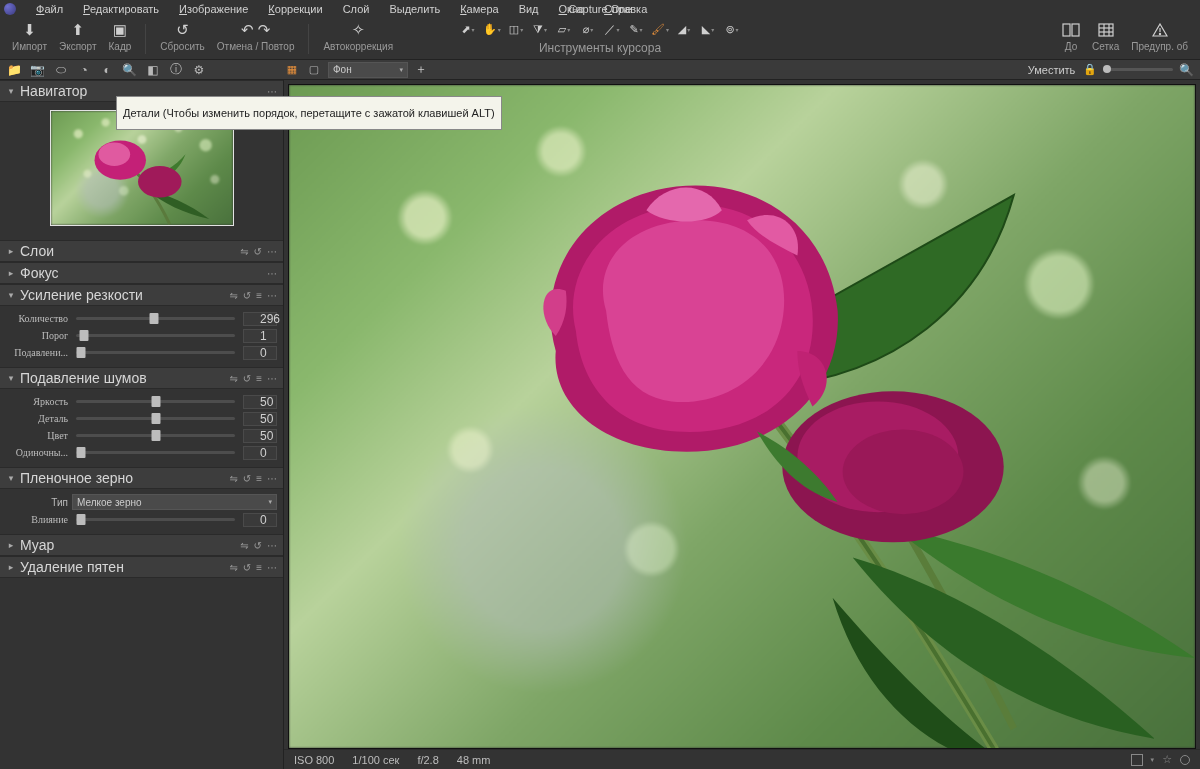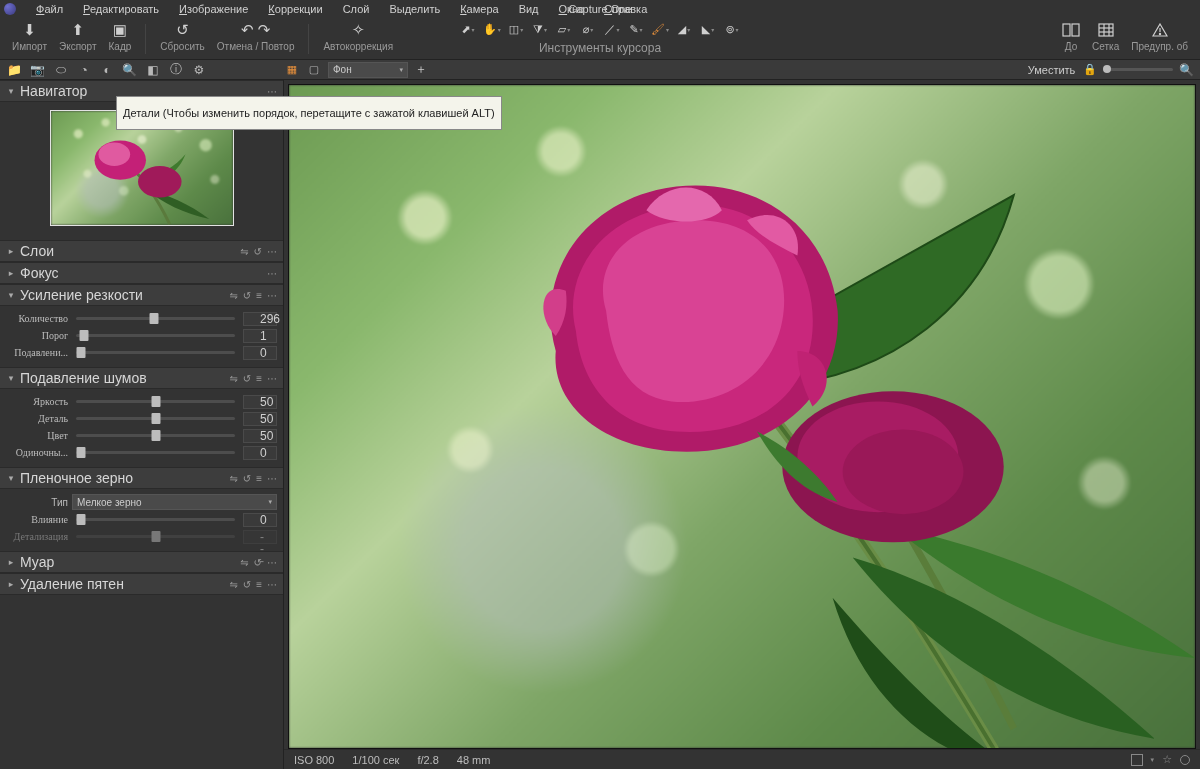--- a/index.html
+++ b/index.html
@@ -374,27 +374,20 @@
         </div>
       </div>
       <div id="grain-body">
           <div class="srow">
             <div class="lbl">Влияние</div>
             <div class="track">
               <div class="h" style="left: 3%;"></div>
             </div>
             <div class="val">0</div>
           </div>
-          <div class="srow" style="opacity: 0.5;">
-            <div class="lbl">Детализация</div>
-            <div class="track">
-              <div class="h" style="left: 50%;"></div>
-            </div>
-            <div class="val">---</div>
-          </div>
         </div>
     </div>
 
     <div class="panel-header">
       <span class="exp">▸</span>
       <span class="title">Муар</span>
       <span class="tools">
         <span>⇋</span>
         <span>↺</span>
         <span>⋯</span>

